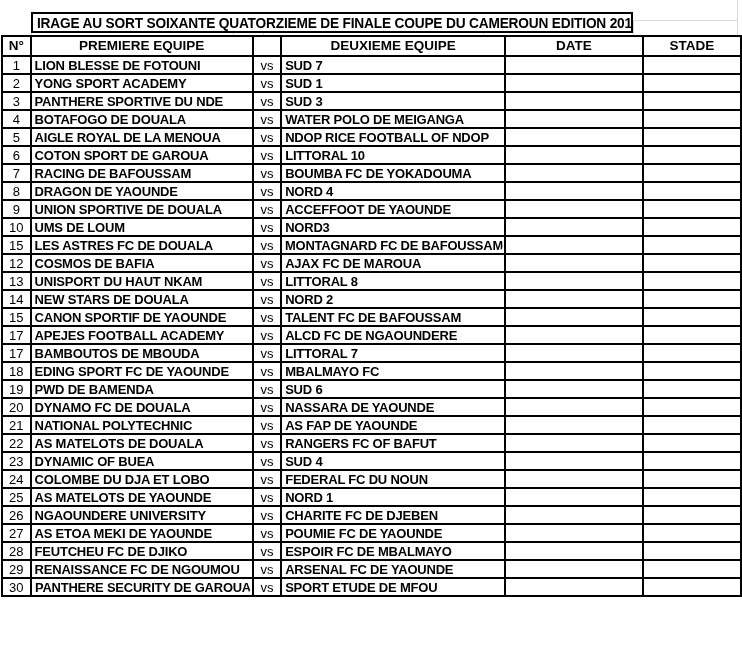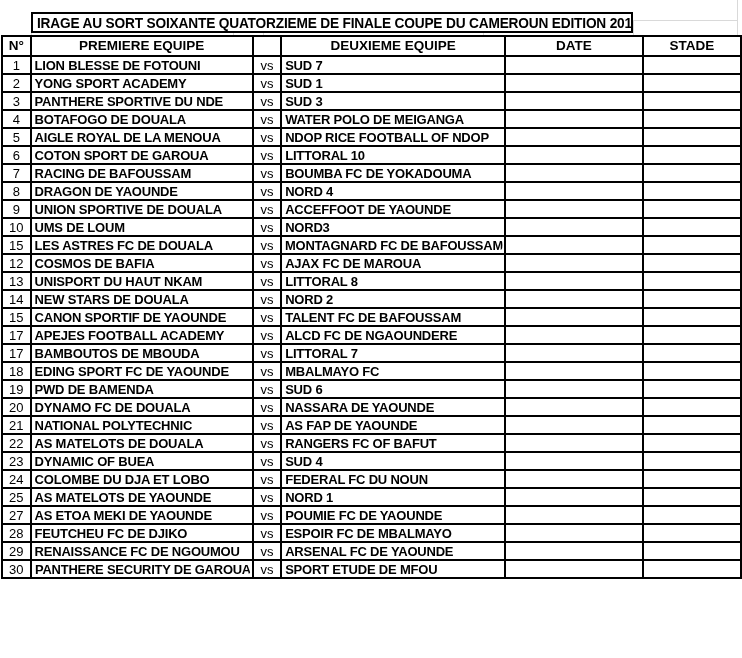--- a/index.html
+++ b/index.html
@@ -607,20 +607,40 @@
     </td>
     <td class="c-empty">
       <span class="cellspan"></span>
     </td>
     <td class="c-empty">
       <span class="cellspan"></span>
     </td>
   </tr>
         <tr>
     <td class="c-num">
+      <span class="cellspan">26</span>
+    </td>
+    <td class="c-team">
+      <span class="cellspan shrink">NGAOUNDERE UNIVERSITY</span>
+    </td>
+    <td class="c-vs">
+      <span class="cellspan">vs</span>
+    </td>
+    <td class="c-team">
+      <span class="cellspan shrink">CHARITE FC DE DJEBEN</span>
+    </td>
+    <td class="c-empty">
+      <span class="cellspan"></span>
+    </td>
+    <td class="c-empty">
+      <span class="cellspan"></span>
+    </td>
+  </tr>
+        <tr>
+    <td class="c-num">
       <span class="cellspan">27</span>
     </td>
     <td class="c-team">
       <span class="cellspan shrink">AS ETOA MEKI DE YAOUNDE</span>
     </td>
     <td class="c-vs">
       <span class="cellspan">vs</span>
     </td>
     <td class="c-team">
       <span class="cellspan shrink">POUMIE FC DE YAOUNDE</span>

